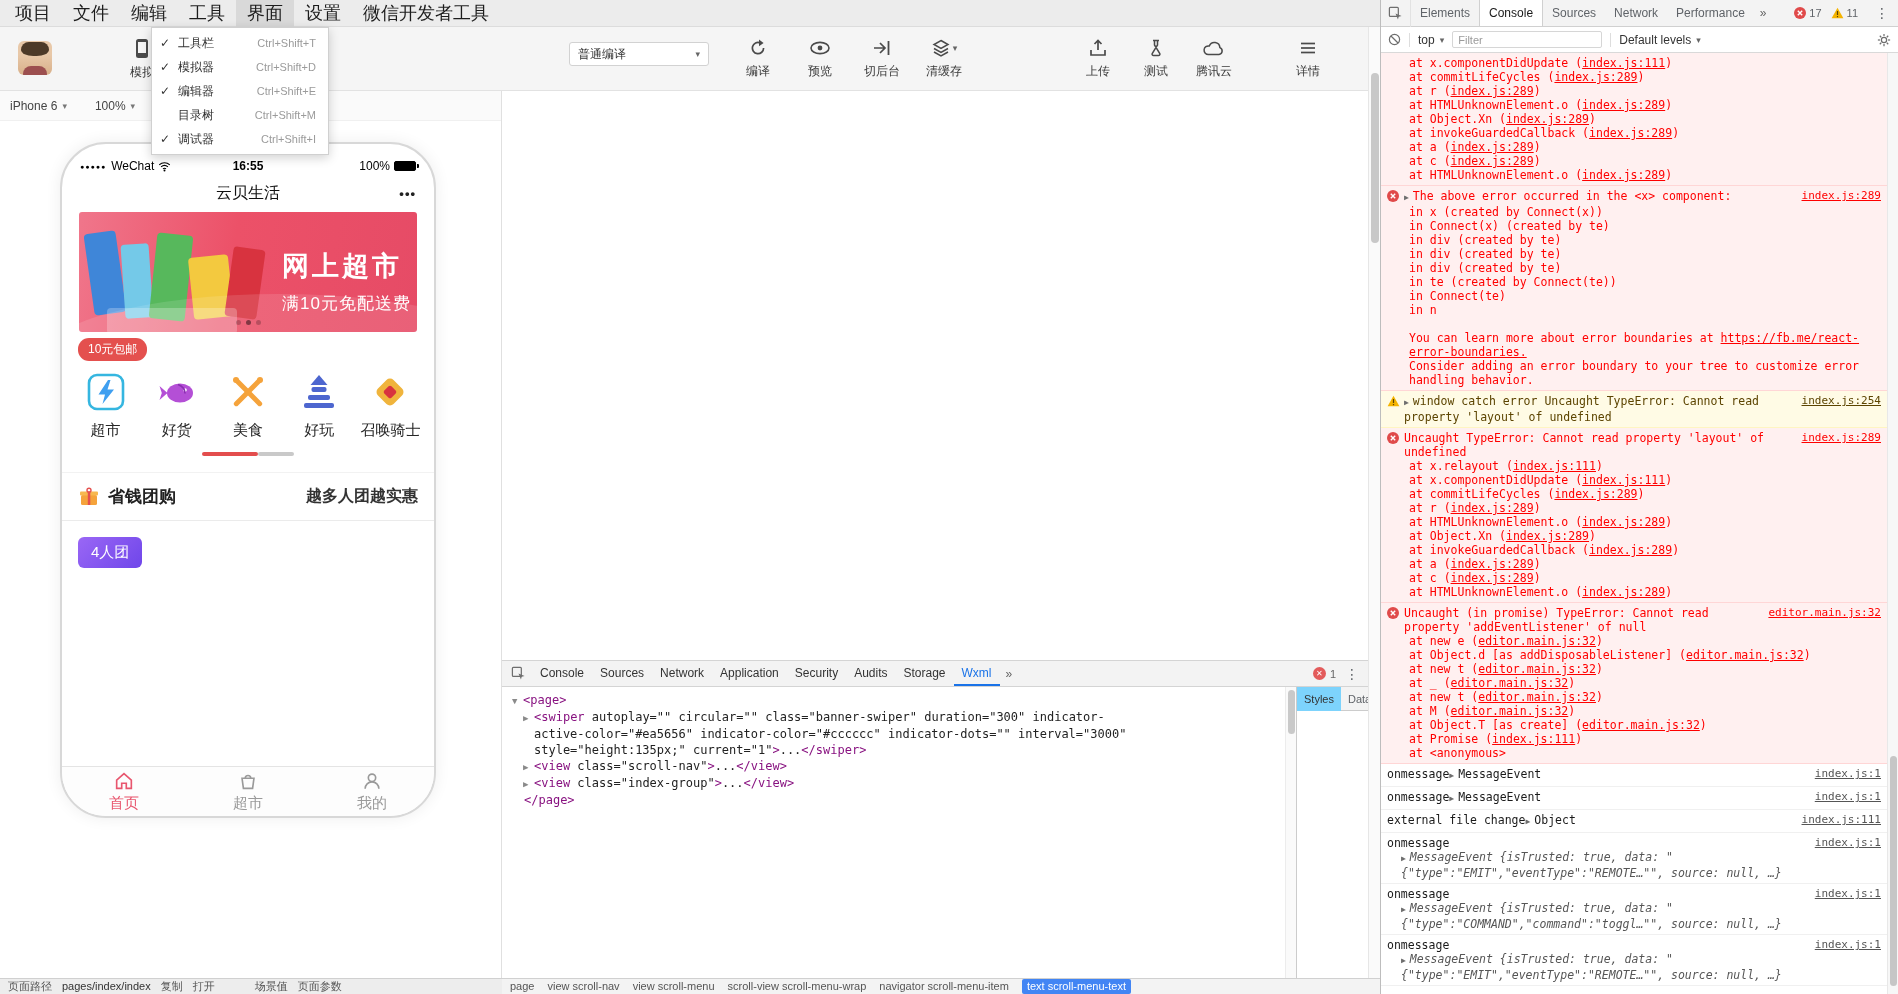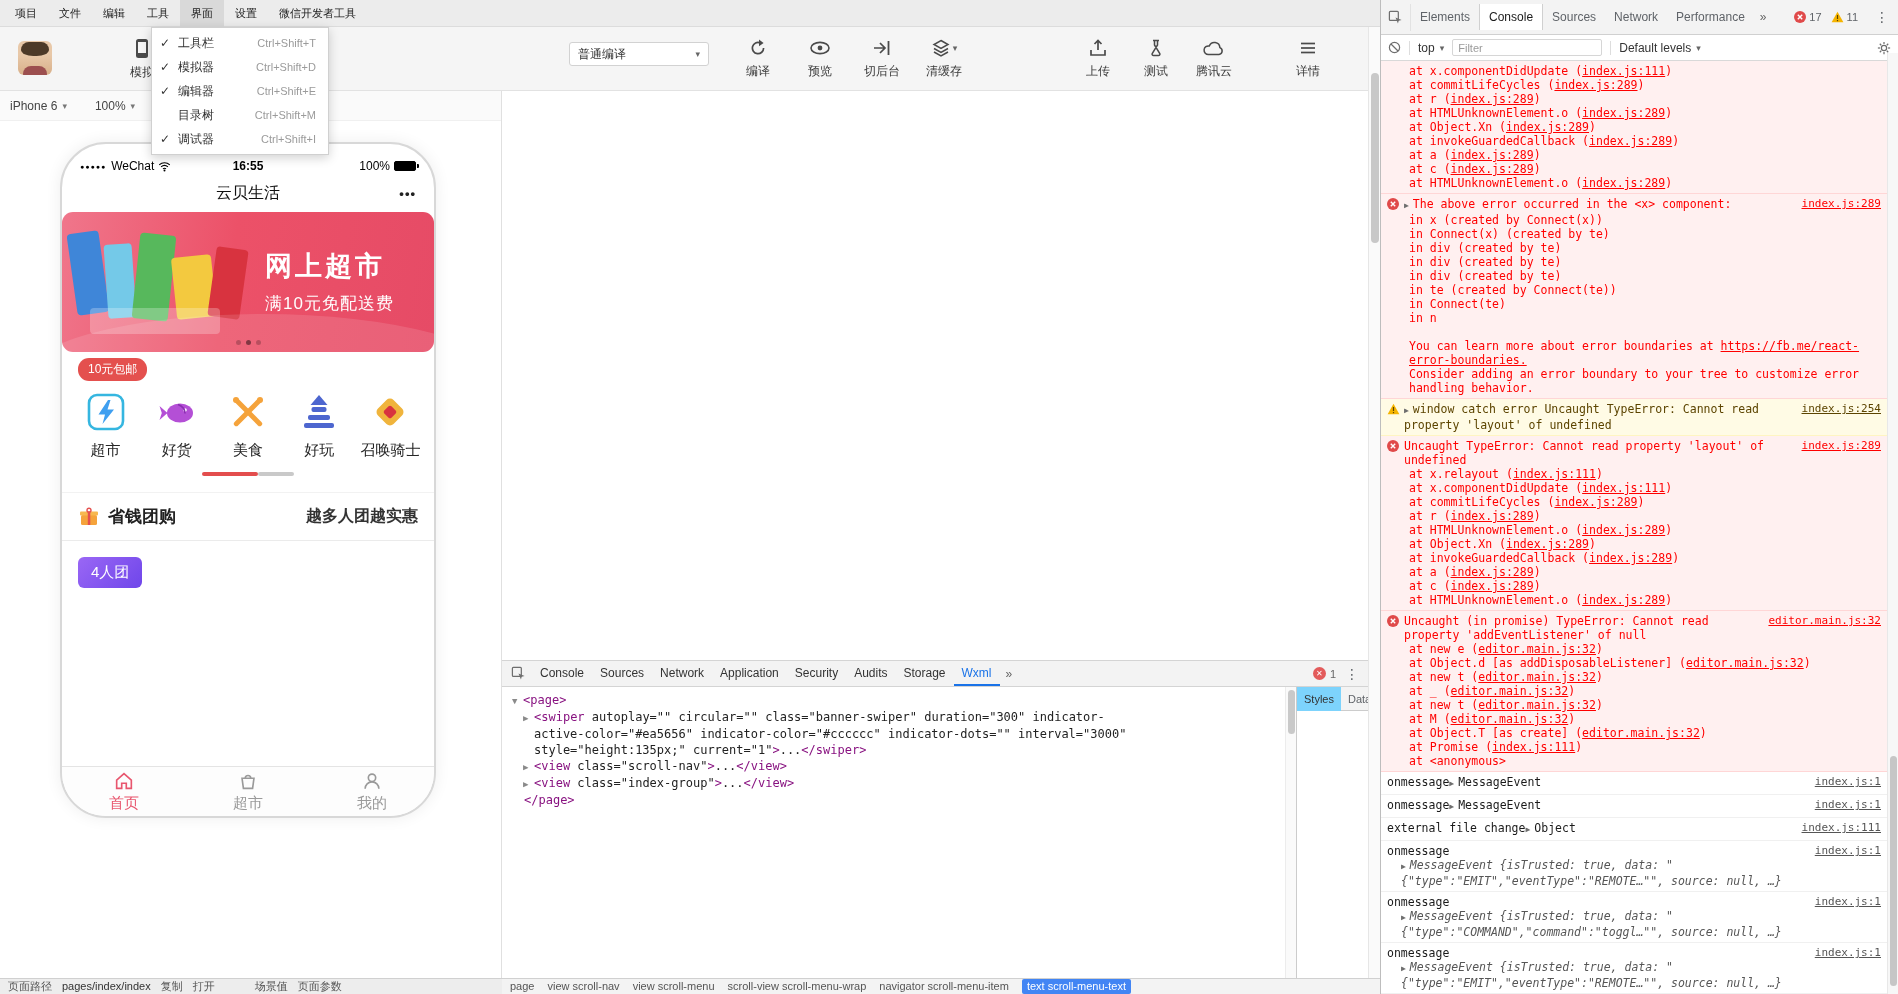--- a/index.html
+++ b/index.html
@@ -2,21 +2,21 @@
 <html><head>
 <meta charset="utf-8">
 <style>
 *{margin:0;padding:0;box-sizing:border-box;}
 html,body{width:1898px;height:994px;}
 body{position:relative;overflow:hidden;background:#fff;font-family:"Liberation Sans","DejaVu Sans",sans-serif;font-size:12px;color:#333;}
 .mono{font-family:"DejaVu Sans Mono",monospace;}
 
 
 .menubar{position:absolute;left:0;top:0;width:1380px;height:27px;background:#ececec;border-bottom:1px solid #dcdcdc;display:flex;align-items:center;padding-left:4px;z-index:6;}
-.menu-item{padding:0 11px;font-size:11px;color:#1c1c1c;height:27px;line-height:27px;}
+.menu-item{padding:0 11px;font-size:18px;color:#1c1c1c;height:27px;line-height:27px;}
 .menu-item.open{background:#d9d9d9;}
 
 
 .toolbar{position:absolute;left:0;top:27px;width:1380px;height:64px;background:#f5f5f5;border-bottom:1px solid #e2e2e2;}
 .avatar{position:absolute;left:18px;top:14px;width:34px;height:34px;border-radius:6px;background:linear-gradient(#e8c8a8 40%,#d8b08a);overflow:hidden;}
 .av-hair{position:absolute;left:3px;top:1px;right:3px;height:14px;background:#4d3a28;border-radius:8px 8px 45% 45%;}
 .av-body{position:absolute;left:5px;bottom:-4px;right:5px;height:13px;background:#9c4f4f;border-radius:8px 8px 0 0;}
 .sim-toggle{position:absolute;left:118px;top:9px;width:48px;text-align:center;}
 .tb-btn{width:54px;text-align:center;}
 .tb-icon{height:26px;display:flex;align-items:center;justify-content:center;gap:2px;}
@@ -46,21 +46,21 @@
 .phone{position:absolute;left:60px;top:51px;width:376px;height:676px;border:2px solid #d8d8d8;border-radius:46px;background:#fff;box-shadow:0 0 16px rgba(0,0,0,.07);overflow:hidden;}
 .p-status{position:relative;display:flex;align-items:center;padding:12px 18px 0;font-size:12px;color:#000;height:32px;}
 .p-signal{font-size:7px;letter-spacing:1px;margin-right:5px;}
 .p-carrier{margin-right:4px;}
 .p-time{position:absolute;left:0;right:0;text-align:center;font-weight:bold;pointer-events:none;}
 .p-batt{margin-left:auto;display:flex;align-items:center;gap:4px;}
 .batt{width:22px;height:10px;border:1px solid #000;border-radius:2px;background:#000;position:relative;}
 .batt:after{content:'';position:absolute;right:-4px;top:2px;width:2.5px;height:4px;background:#000;border-radius:0 1px 1px 0;}
 .p-nav{position:relative;height:34px;display:flex;align-items:center;justify-content:center;font-size:16px;color:#111;}
 .p-more{position:absolute;right:18px;font-weight:bold;letter-spacing:1px;color:#222;font-size:13px;}
-.p-banner{position:relative;margin:2px 0 0;height:140px;overflow:hidden;border-radius:11px;background:linear-gradient(100deg,#f0768b 0%,#ec5168 45%,#e64b66 100%);}
+.p-banner{position:relative;margin:2px 17px 0;height:120px;overflow:hidden;border-radius:3px;background:linear-gradient(100deg,#f0768b 0%,#ec5168 45%,#e64b66 100%);}
 .bn-shape{position:absolute;border-radius:4px;}
 .bn-wave{position:absolute;left:-40px;bottom:-92px;width:480px;height:130px;border-radius:50%;background:rgba(255,255,255,.12);}
 .bn-title{position:absolute;left:203px;top:36px;color:#fff;font-size:27px;font-weight:bold;letter-spacing:3px;}
 .bn-sub{position:absolute;left:203px;top:80px;color:#fff;font-size:17px;letter-spacing:1px;}
 .bn-dots{position:absolute;left:0;right:0;bottom:7px;display:flex;justify-content:center;gap:5px;}
 .bn-dot{width:5px;height:5px;border-radius:50%;background:rgba(0,0,0,.22);}
 .bn-dot.on{background:rgba(0,0,0,.45);}
 .p-badge{display:inline-block;margin:6px 0 0 16px;background:#e4504e;color:#fff;font-size:12px;padding:3px 10px;border-radius:11px;}
 .p-cats{display:flex;padding:8px 8px 0;}
 .cat{flex:1;text-align:center;}
@@ -109,21 +109,21 @@
 .sb-scene{margin-left:30px;}
 .crumbbar{position:absolute;left:502px;top:978px;width:878px;height:16px;background:#f3f3f3;border-top:1px solid #d0d0d0;display:flex;align-items:center;gap:13px;padding-left:8px;font-size:11px;color:#555;line-height:1;}
 .crumb.active{background:#4285f4;color:#fff;padding:2px 5px;border-radius:2px;}
 
 
 .mid-scroll{position:absolute;left:1368px;top:27px;width:12px;height:951px;background:#fafafa;border-left:1px solid #e6e6e6;}
 .mid-scroll .thumb{position:absolute;left:2px;top:46px;width:8px;height:170px;background:#c8c8c8;border-radius:4px;}
 
 
 .dt{position:absolute;left:1380px;top:0;width:518px;height:994px;background:#fff;border-left:1px solid #bdbdbd;display:flex;flex-direction:column;}
-.dt-tabs{height:35px;flex:none;background:#f3f3f3;border-bottom:1px solid #d0d0d0;display:flex;align-items:center;font-size:12px;color:#5f6368;}
+.dt-tabs{height:27px;flex:none;background:#f3f3f3;border-bottom:1px solid #d0d0d0;display:flex;align-items:center;font-size:12px;color:#5f6368;}
 .dt-insp{width:30px;height:27px;display:flex;align-items:center;justify-content:center;border-right:1px solid #e2e2e2;}
 .dt-tab{padding:0 9px;height:26px;line-height:26px;}
 .dt-tab.active{background:#fff;color:#1a1a1a;border-left:1px solid #d0d0d0;border-right:1px solid #d0d0d0;}
 .dt-badges{margin-left:auto;display:flex;align-items:flex-end;gap:3px;padding-right:2px;font-size:11px;color:#5f6368;}
 .dt-badges .cnt{margin-right:6px;}
 .dt-toolbar{height:26px;flex:none;border-bottom:1px solid #d9d9d9;display:flex;align-items:center;gap:8px;padding:0 7px;font-size:12px;color:#333;}
 .dt-sep{width:1px;height:14px;background:#ddd;}
 .ctx{display:flex;align-items:center;gap:5px;}
 .ctx .caret,.levels .caret{font-size:9px;color:#666;}
 .filter-input{width:150px;height:17px;border:1px solid #d6d6d6;border-radius:2px;font-size:11px;padding:0 5px;color:#333;font-family:"Liberation Sans",sans-serif;}

